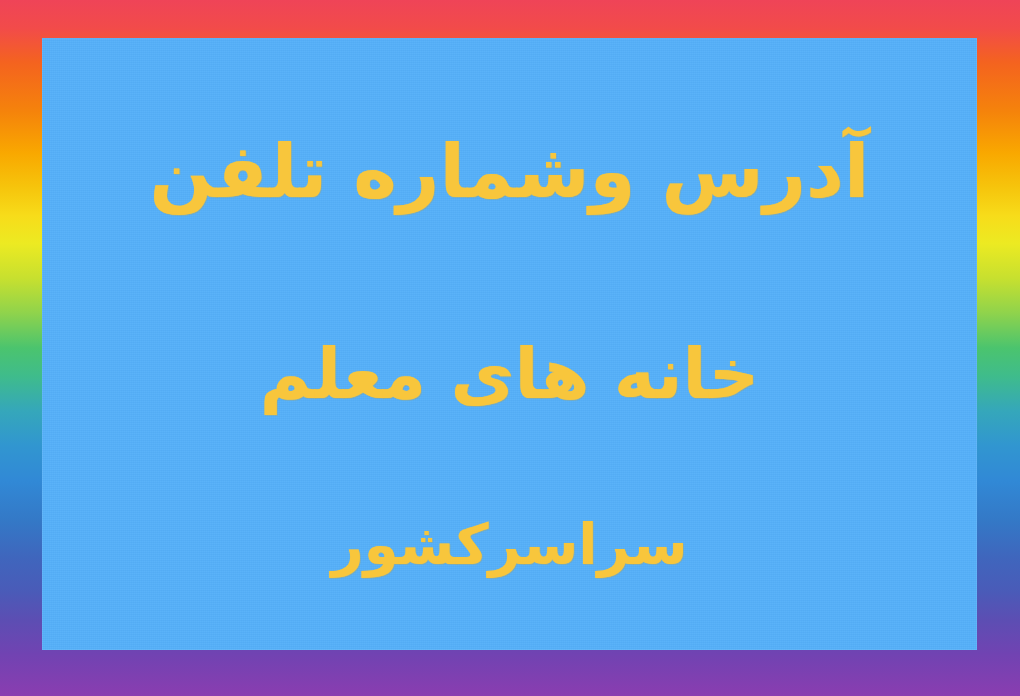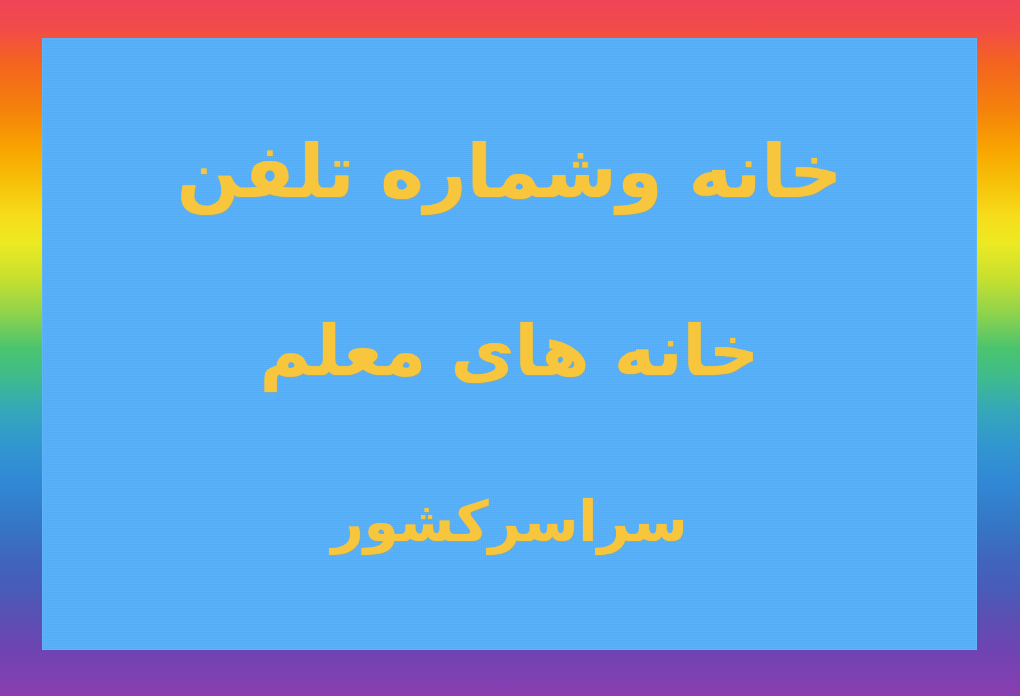--- a/index.html
+++ b/index.html
@@ -97,35 +97,35 @@
     letter-spacing: 0;
     white-space: nowrap;
     text-shadow:
        0 0 1px rgba(248,198,60,0.65),
        1px 1px 0 rgba(216,160,30,0.22);
     padding: 0;
     margin: 0;
   }
 
   .headline-line--one   { margin-bottom: 108px; }
-  .headline-line--two   { margin-bottom: 108px; font-size: 70px; }
+  .headline-line--two   { margin-bottom: 108px; font-size: 70px; margin-top: 23px; }
   .headline-line--three { font-size: 56px; }
 </style>
 </head>
 <body>
 
 <div class="slide-canvas">
 
   <div class="slide-backdrop"></div>
 
   <div class="content-panel">
 
     <div class="headline-block">
 
-      <div class="headline-line headline-line--one">خانه وشماره تلفن</div>
+      <div class="headline-line headline-line--one">آدرس وشماره تلفن</div>
 
       <div class="headline-line headline-line--two">خانه های معلم</div>
 
       <div class="headline-line headline-line--three">سراسرکشور</div>
 
     </div>
   </div>
 
 </div>
 

